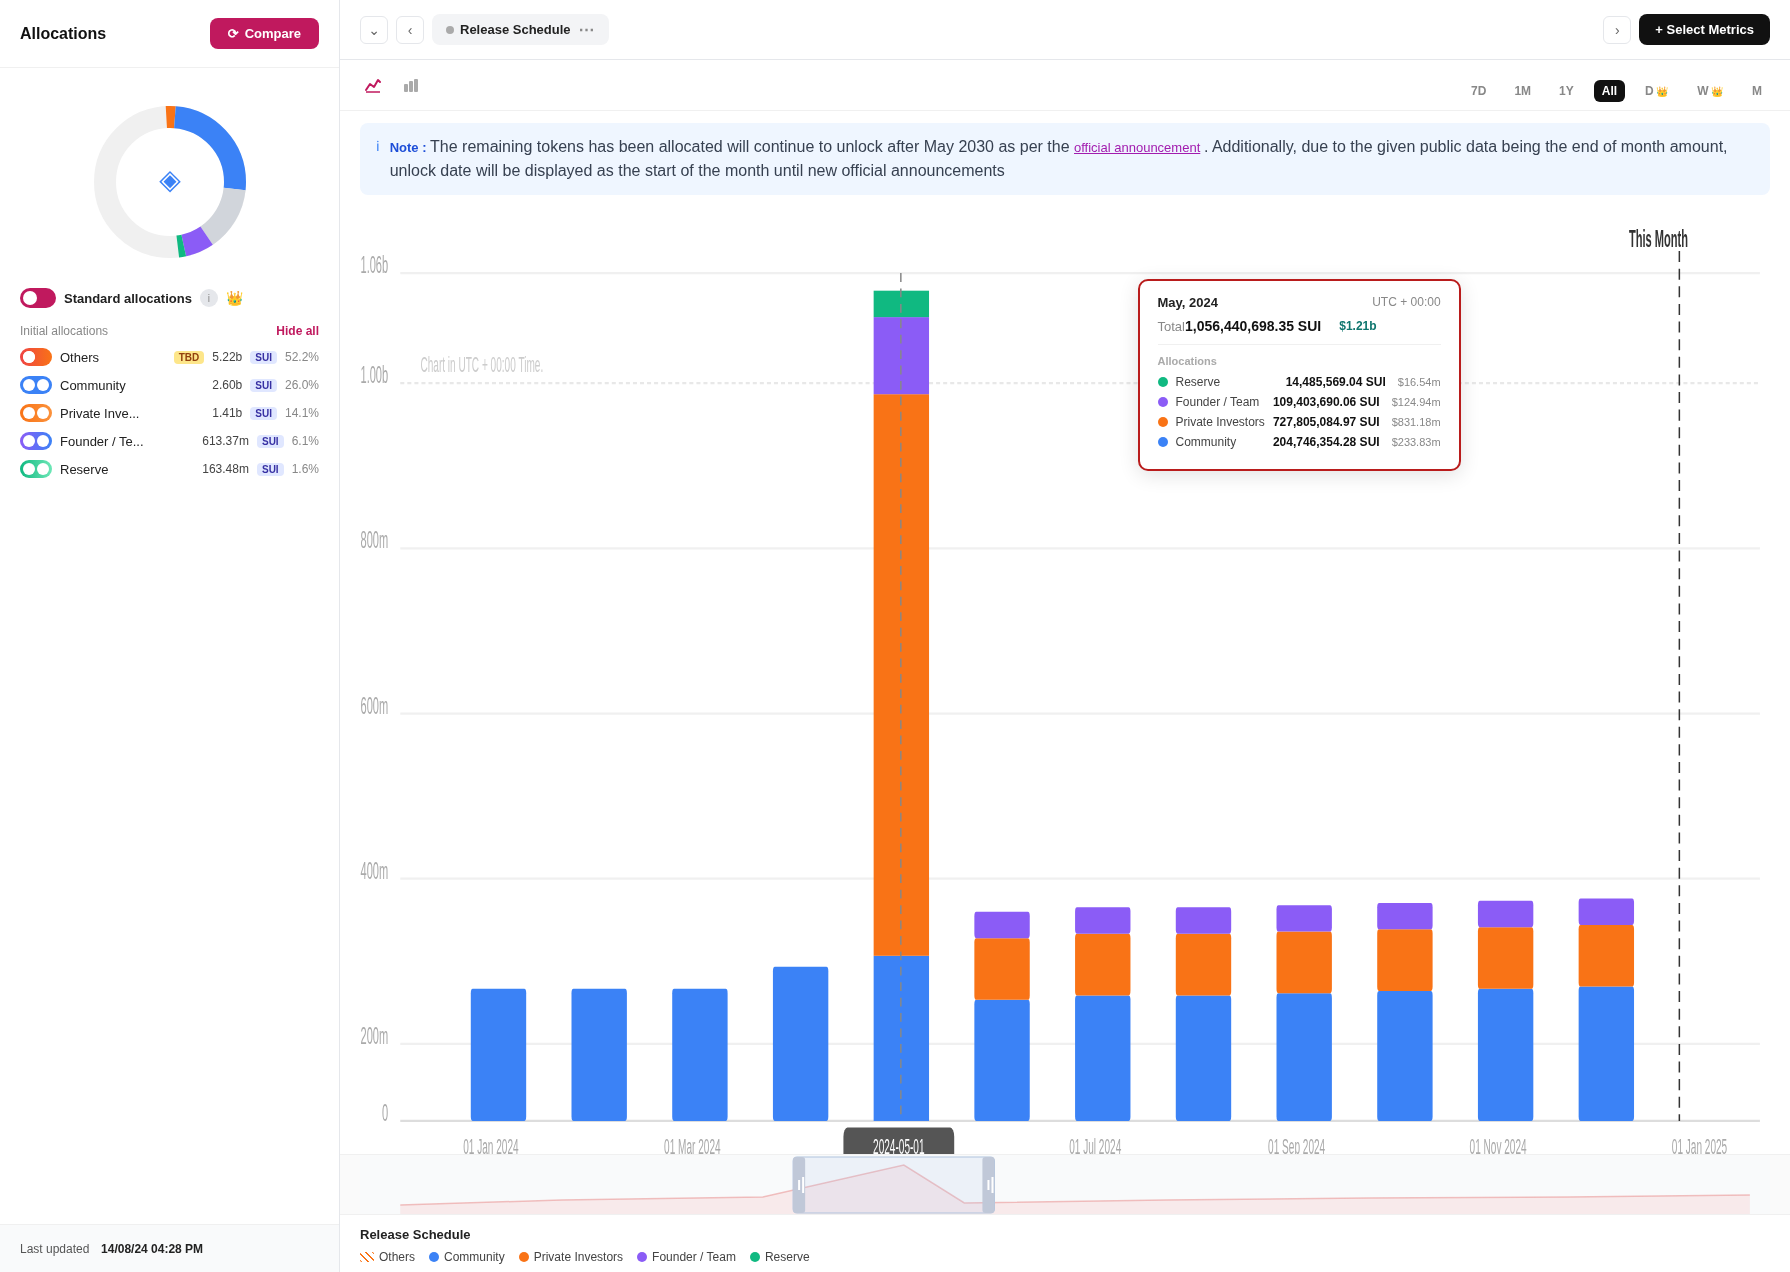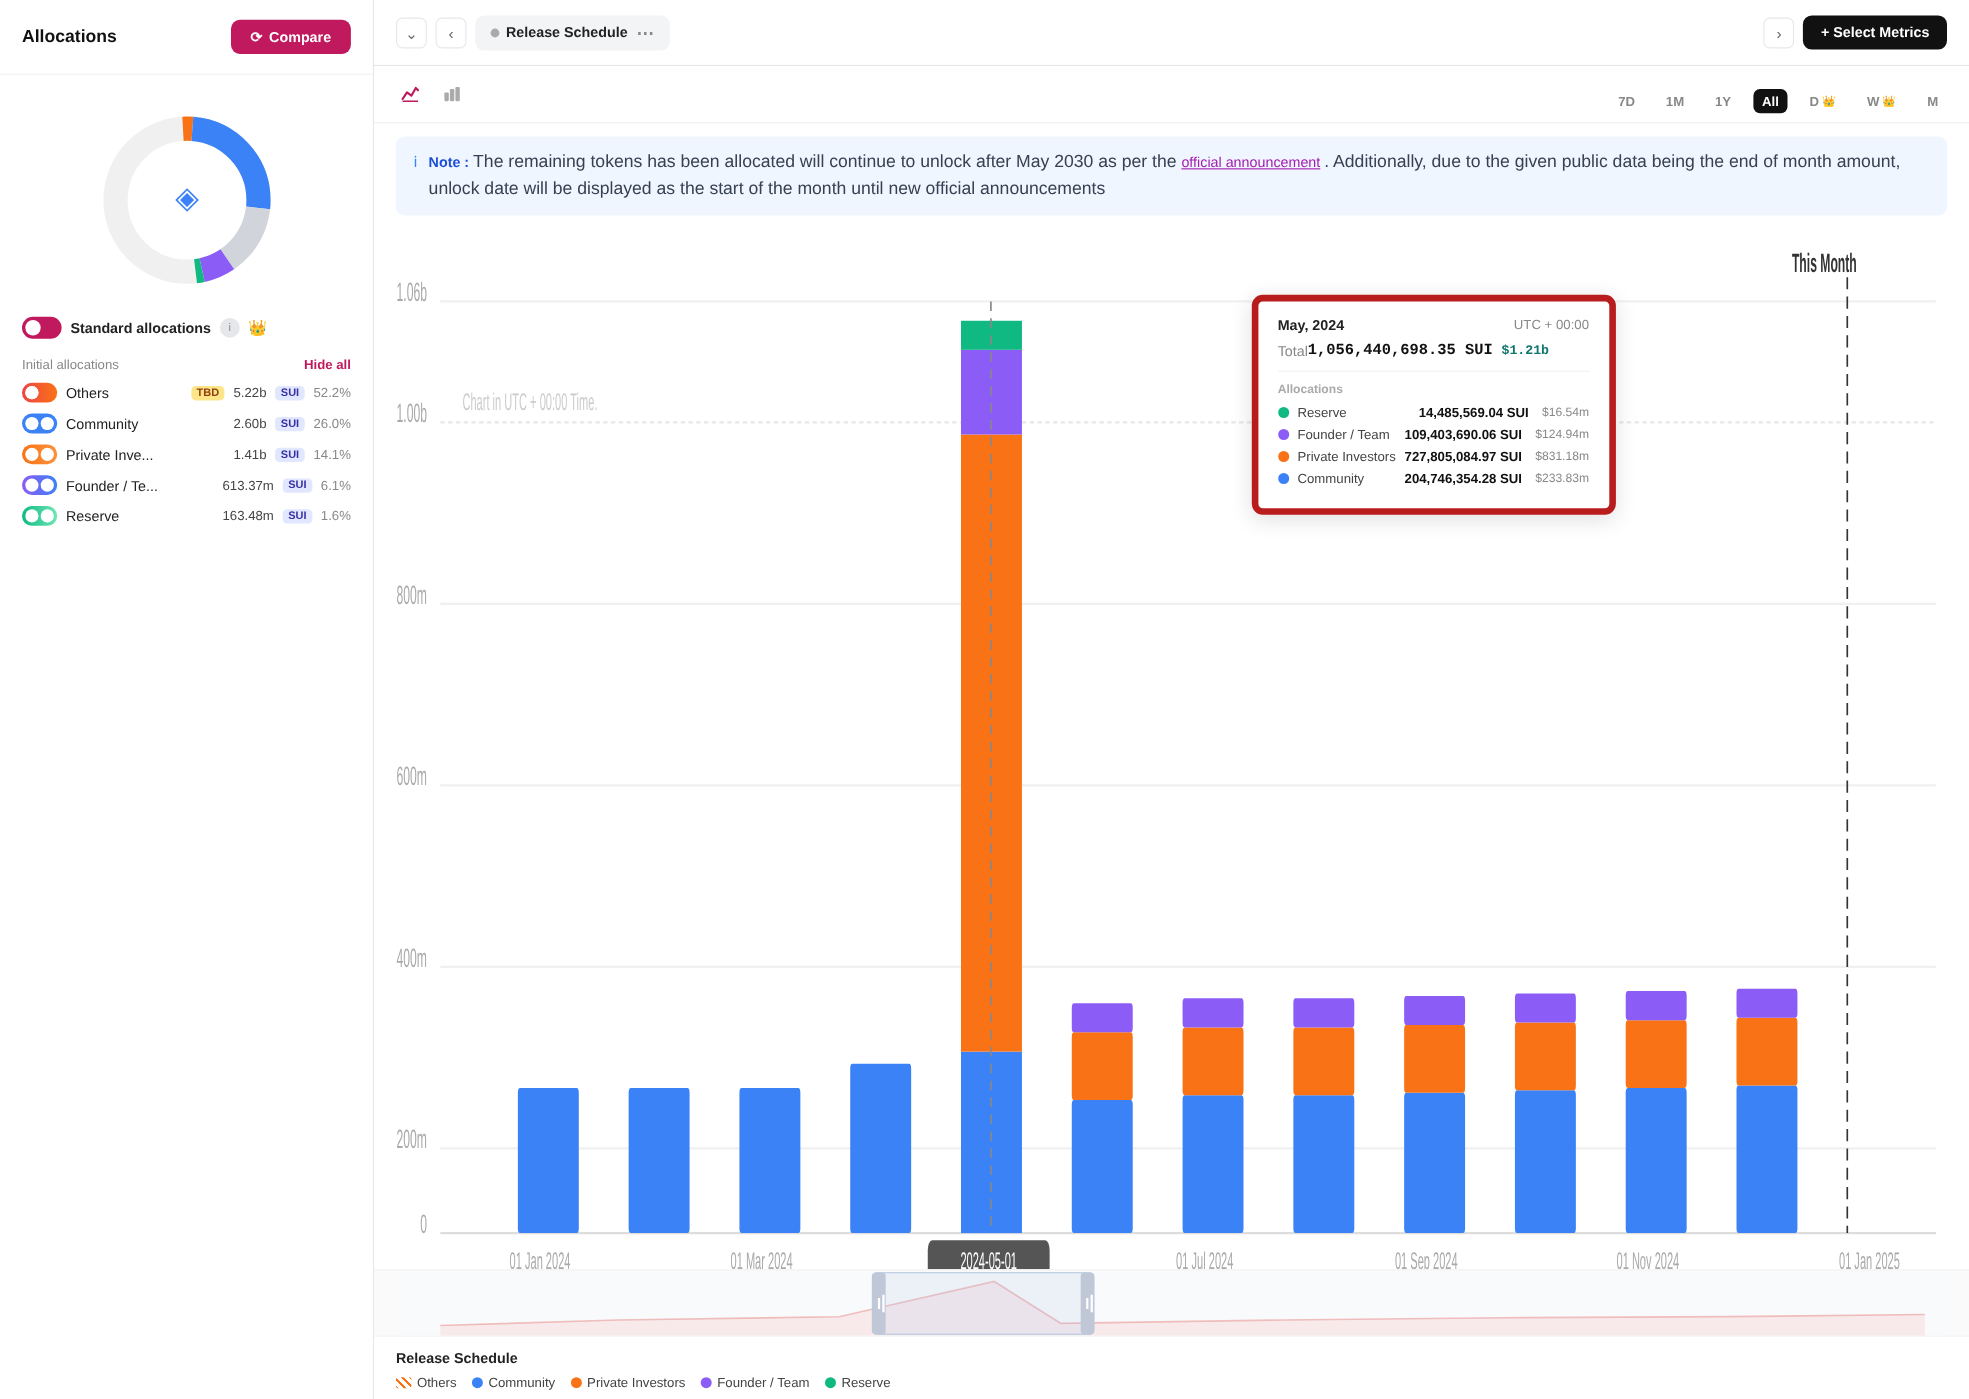--- a/index.html
+++ b/index.html
@@ -72,27 +72,27 @@
     .note-banner { margin: 12px 20px; background: #eff6ff; border-radius: 8px; padding: 12px 16px; display: flex; gap: 10px; align-items: flex-start; }
     .note-icon { color: #3b82f6; font-size: 14px; margin-top: 1px; flex-shrink: 0; }
     .note-label { font-weight: 700; color: #1d4ed8; }
     .note-text { font-size: 16px; color: #374151; line-height: 1.5; }
     .note-link { color: #a21caf; text-decoration: underline; cursor: pointer; }
 
     
     .chart-area { flex: 1; position: relative; padding: 0 20px; min-height: 0; }
 
     
-    .tooltip { position: absolute; background: #fff; border: 6px solid #b91c1c; border-radius: 10px; padding: 14px 18px; box-shadow: 0 4px 20px rgba(0,0,0,0.12); min-width: 320px; top: 60px; left: 55%; z-index: 10; }
+    .tooltip { position: absolute; background: #fff; border: 2px solid #b91c1c; border-radius: 10px; padding: 14px 18px; box-shadow: 0 4px 20px rgba(0,0,0,0.12); min-width: 320px; top: 72px; left: 55%; z-index: 10; }
     .tooltip-header { display: flex; justify-content: space-between; margin-bottom: 8px; }
     .tooltip-date { font-size: 13px; font-weight: 700; color: #222; }
     .tooltip-utc { font-size: 12px; color: #888; }
     .tooltip-total-row { display: flex; align-items: center; margin-bottom: 10px; padding-bottom: 10px; border-bottom: 1px solid #f0f0f0; }
     .tooltip-total-label { font-size: 13px; color: #888; }
-    .tooltip-total-values { display: flex; gap: 8px; align-items: center; font-family: Liberation Mono, monospace; }
+    .tooltip-total-values { display: flex; gap: 18px; align-items: center; }
     .tooltip-total-sui { font-size: 14px; font-weight: 700; color: #111; }
     .tooltip-total-usd { font-size: 12px; color: #0f766e; font-weight: 600; }
     .tooltip-alloc-title { font-size: 11px; color: #aaa; font-weight: 600; margin-bottom: 8px; }
     .tooltip-row { display: flex; align-items: center; gap: 8px; margin-bottom: 6px; }
     .tooltip-dot { width: 10px; height: 10px; border-radius: 50%; flex-shrink: 0; }
     .tooltip-name { font-size: 12px; color: #444; flex: 1; }
     .tooltip-val { font-size: 12px; font-weight: 700; color: #111; }
     .tooltip-usd-small { font-size: 11px; color: #888; margin-left: 4px; }
 
     
@@ -215,20 +215,24 @@
           <span style="position:absolute;width:12px;height:12px;right:3px;top:3px;background:#fff;border-radius:50%;display:block;"></span>
         </div>
       </div>
       <span class="alloc-name">Reserve</span>
       <span class="alloc-amount">163.48m</span>
       <span class="sui-badge">SUI</span>
       <span class="alloc-pct">1.6%</span>
     </div>
   </div>
 
+  <div class="last-updated">
+    <span class="last-updated-text">Last updated</span>
+    <span class="last-updated-value" style="margin-left:8px;">14/08/24 04:28 PM</span>
+  </div>
 </div>
 
 <div class="main">
 
   <div class="topbar">
     <button class="nav-arrow">⌄</button>
     <button class="nav-arrow">‹</button>
     <div class="tab-pill">
       <span class="tab-dot"></span>
       <span>Release Schedule</span>

